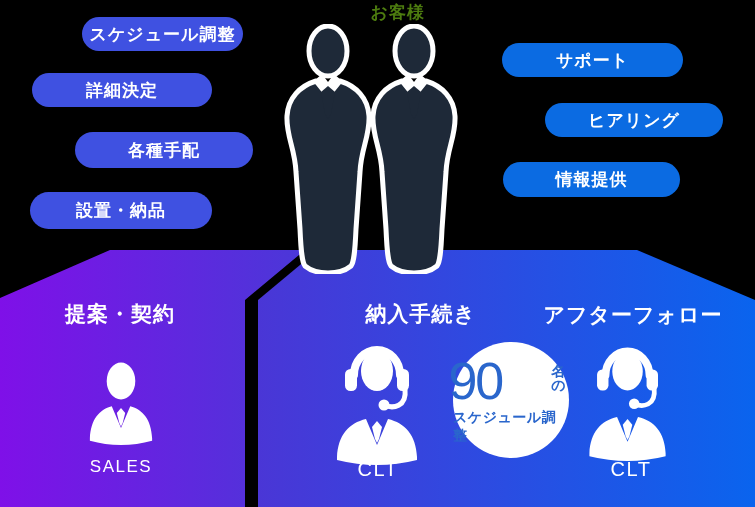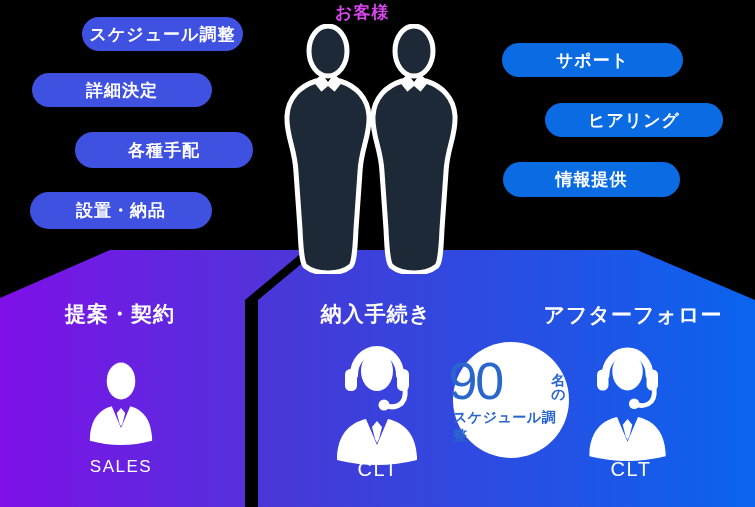--- a/index.html
+++ b/index.html
@@ -35,54 +35,54 @@
   #pl0{left:82px;top:17px;width:161px;height:34px;}
   #pl1{left:32px;top:73px;width:180px;height:34px;}
   #pl2{left:75px;top:132px;width:178px;height:36px;}
   #pl3{left:30px;top:192px;width:182px;height:37px;}
   #pr0{left:502px;top:43px;width:181px;height:34px;}
   #pr1{left:545px;top:103px;width:178px;height:34px;}
   #pr2{left:503px;top:162px;width:177px;height:35px;}
 
   
   .customers-title{
-    left:335px;top:1px;width:90px;text-align:left;
-    color:#d946ef;font-size:17px;font-weight:bold;letter-spacing:1px;
+    left:335px;top:1px;width:90px;text-align:right;
+    color:#4d7c0f;font-size:17px;font-weight:bold;letter-spacing:1px;
   }
   .figure{position:absolute;top:24px;width:88px;height:250px;}
   #fig1{left:284px;}
   #fig2{left:370px;}
 
   
   .stage-label{
     color:#fff;font-weight:bold;font-size:21px;letter-spacing:1px;
     text-align:center;white-space:nowrap;
   }
   #label-proposal{left:20px;top:300px;width:200px;}
-  #label-delivery{left:276px;top:300px;width:200px;}
+  #label-delivery{left:276px;top:300px;width:200px;text-align:right;}
   #label-after{left:533px;top:301px;width:200px;}
 
   
   .role-text{
     color:#fff;font-size:20px;letter-spacing:1.5px;text-align:center;white-space:nowrap;
   }
   #sales-icon{left:84px;top:359px;width:74px;height:86px;}
   #clt1-icon{left:325px;top:335px;width:105px;height:130px;}
   #clt2-icon{left:578px;top:337px;width:100px;height:124px;}
   #sales-text{left:74px;top:457px;width:94px;font-size:17px;}
   #clt1-text{left:328px;top:458px;width:100px;}
   #clt2-text{left:581px;top:458px;width:100px;}
 
   
   .concierge{
     left:453px;top:342px;width:116px;height:116px;border-radius:50%;
     background:#fff;color:#2a66cc;
     display:flex;flex-direction:column;align-items:center;justify-content:center;
   }
-  .concierge .line1{display:flex;align-items:flex-end;line-height:1;gap:47px;}
+  .concierge .line1{display:flex;align-items:center;line-height:1;gap:47px;}
   .concierge .count{font-size:52px;font-weight:200;letter-spacing:-2px;}
   .concierge .unit{font-size:14px;margin:0 8px 6px 2px;font-weight:bold;}
   .concierge .label{font-size:14px;margin-top:2px;font-weight:bold;letter-spacing:0.5px;}
 
   svg{display:block;overflow:visible;}
 </style>
 </head>
 <body>
 
 <div class="stage">

